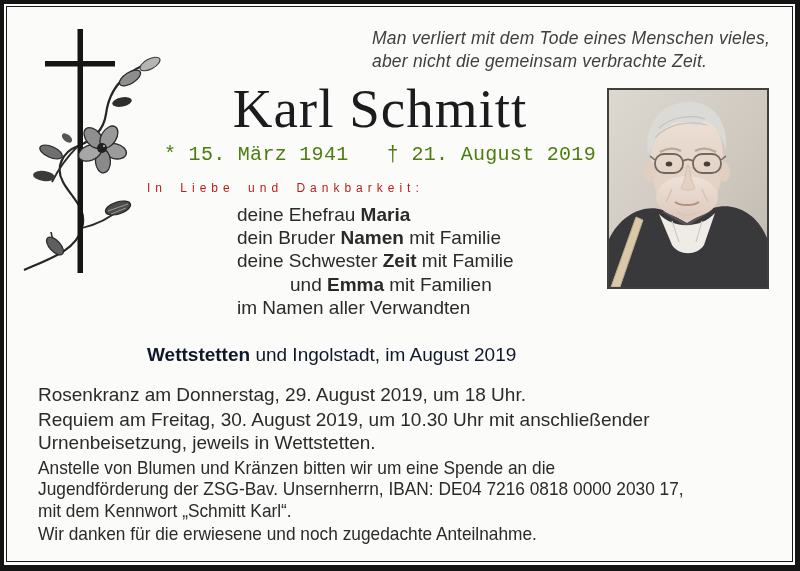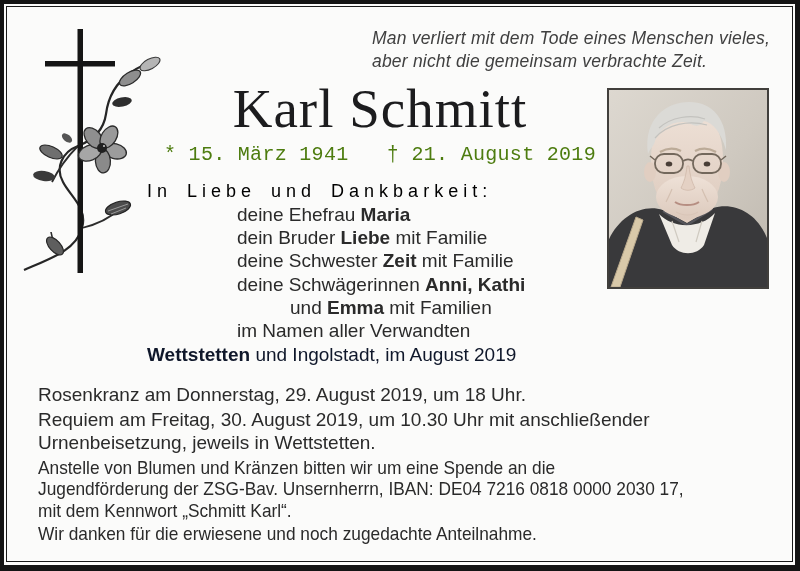--- a/index.html
+++ b/index.html
@@ -31,21 +31,21 @@
   }
   .dates{
     left:150px;top:143px;width:460px;text-align:center;
     font-size:20px;color:#4d7c0f;white-space:nowrap;letter-spacing:.3px;font-family:Liberation Mono, monospace;
   }
   .dates .death{margin-left:26px;}
 
   
   .salutation{
     left:147px;top:181px;
-    font-size:18px;letter-spacing:5px;word-spacing:5px;color:#000000;white-space:nowrap;
+    font-size:12px;letter-spacing:5px;word-spacing:5px;color:#b91c1c;white-space:nowrap;
   }
   .mourners{left:237px;top:203px;font-size:19px;line-height:23.2px;color:#2a2a2a;}
   .mourners .row{white-space:nowrap;}
   .mourners .row.indent{padding-left:53px;}
   b,.b{font-weight:bold;text-align:center;}
 
   
   .dateline{left:147px;top:344px;font-size:19px;white-space:nowrap;color:#0f172a;}
   .para{left:38px;font-size:19px;line-height:23.5px;color:#2a2a2a;white-space:nowrap;}
   .rosenkranz{top:383px;}
@@ -118,27 +118,24 @@
   <span class="death">† 21. August 2019</span>
 </div>
 
 <div class="abs salutation">In Liebe und Dankbarkeit:</div>
 
 <div class="abs mourners">
   <div class="row">
     <span>deine Ehefrau </span><b>Maria</b><span></span>
   </div>
   <div class="row">
-    <span>dein Bruder </span><b>Liebe</b><span> mit Familie</span>
+    <span>dein Bruder </span><b>Namen</b><span> mit Familie</span>
   </div>
   <div class="row">
     <span>deine Schwester </span><b>Zeit</b><span> mit Familie</span>
-  </div>
-  <div class="row">
-    <span>deine Schwägerinnen </span><b>Anni, Kathi</b><span></span>
   </div>
   <div class="row indent">
     <span>und </span><b>Emma</b><span> mit Familien</span>
   </div>
   <div class="row">
     <span>im Namen aller Verwandten</span>
   </div>
 </div>
 
 <div class="abs dateline">

